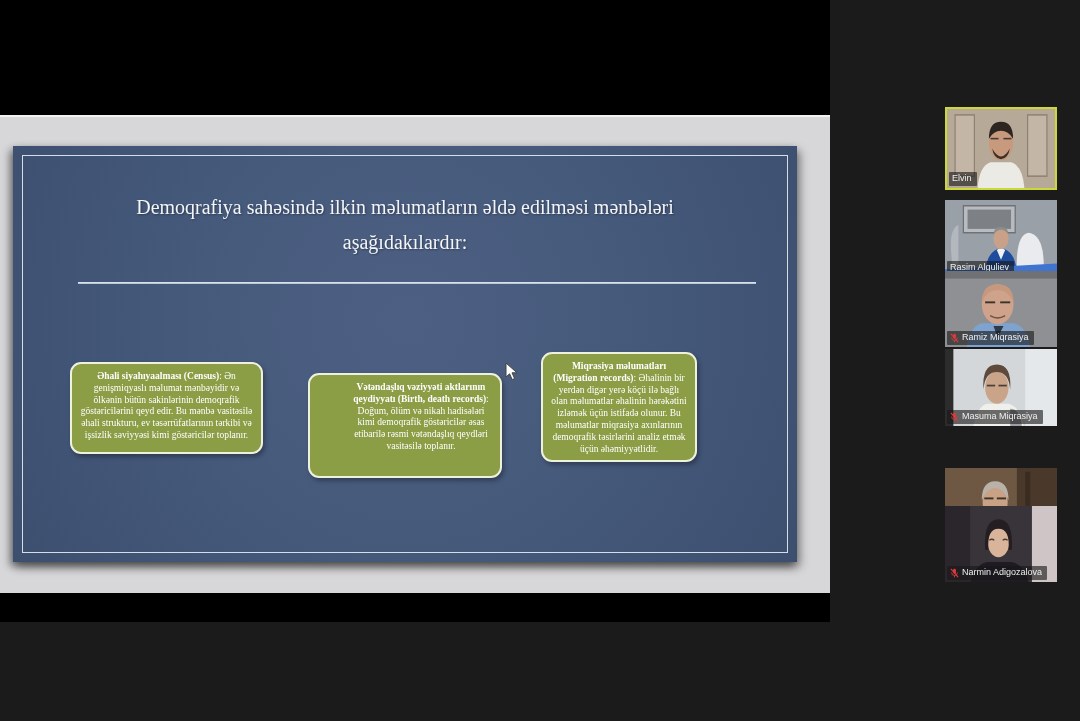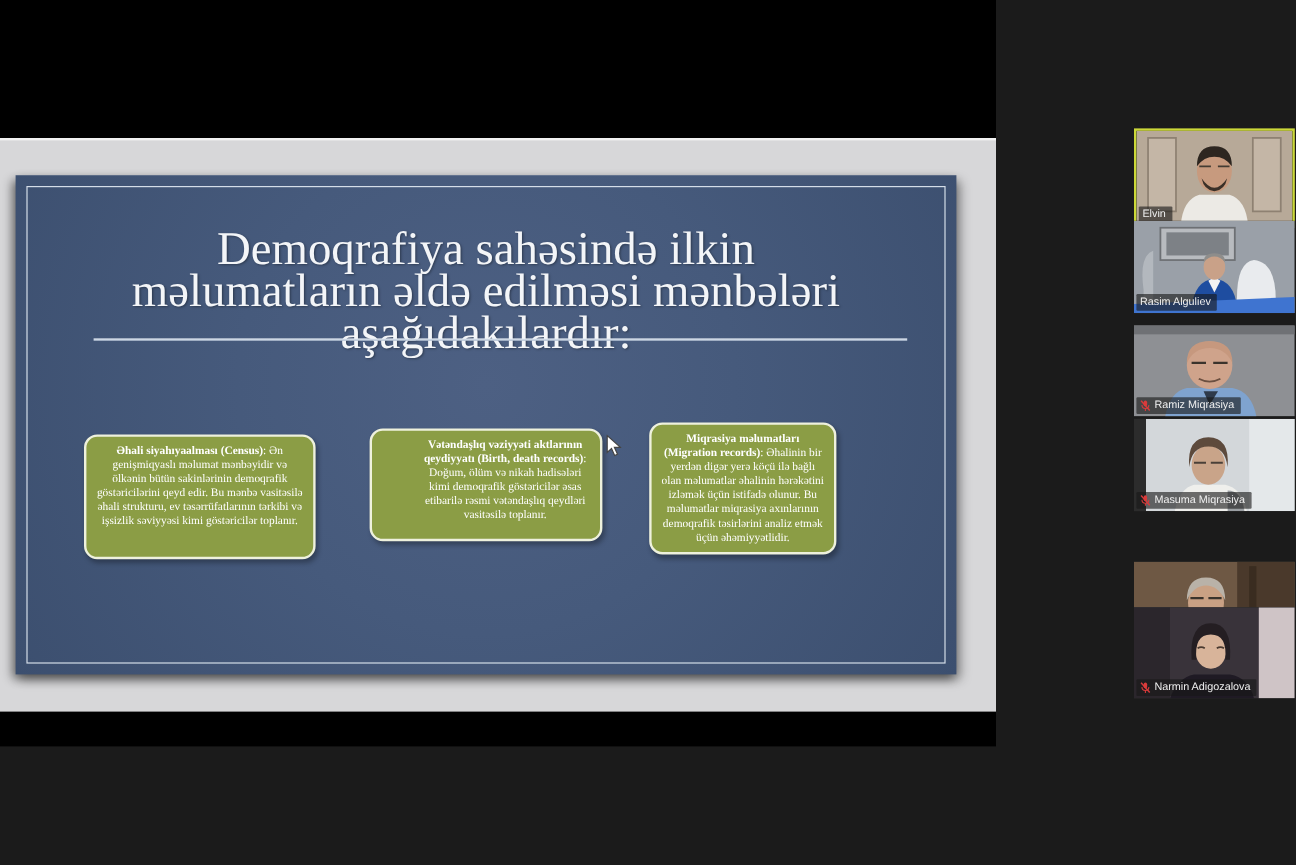--- a/index.html
+++ b/index.html
@@ -14,42 +14,42 @@
                   background: #d7d7d9; border-top: 2px solid #f2f2f2; }
 
   .slide { position: absolute; left: 13px; top: 146px; width: 784px; height: 416px;
            background: radial-gradient(circle at 50% 42%, #4d6083 0%, #465a7c 45%, #3c4f6f 100%);
            box-shadow: -3px 4px 8px rgba(0,0,0,0.45), 3px 5px 9px rgba(0,0,0,0.4); }
   .slide-inner-border { position: absolute; left: 9px; top: 9px; right: 9px; bottom: 9px;
                         border: 1px solid rgba(228,236,245,0.9); pointer-events: none; }
 
   .slide-title { position: absolute; top: 44px; left: 82px; width: 620px;
                  font-family: "Liberation Serif", serif;
-                 font-size: 39px; line-height: 35px; text-align: center; color: #f3f5f8;
+                 font-size: 20px; line-height: 35px; text-align: center; color: #f3f5f8;
                  text-shadow: 1px 1px 2px rgba(0,0,0,0.35); }
   .title-divider { position: absolute; top: 136px; left: 65px; width: 678px; height: 2px;
                    background: linear-gradient(#e6edf5, #aebccf); }
 
   .info-box { position: absolute; background: #8b9d45; border: 2px solid #eef1dd;
               border-radius: 11px; color: #ffffff; text-align: center;
               font-family: "Liberation Serif", serif; font-size: 9.5px; line-height: 11.8px;
               padding: 7px 8px; box-shadow: 2px 3px 4px rgba(0,0,0,0.3); }
   .info-box strong { font-weight: bold; }
-  .box-census    { left: 57px;  top: 216px; width: 193px; height: 104px; }
-  .box-civil     { left: 295px; top: 211px; width: 194px; height: 94px; padding-left: 40px; }
+  .box-census    { left: 57px;  top: 216px; width: 193px; height: 92px; }
+  .box-civil     { left: 295px; top: 227px; width: 194px; height: 105px; padding-left: 40px; }
   .box-migration { left: 528px; top: 206px; width: 156px; height: 110px; }
 
   
   .cursor { position: absolute; left: 505px; top: 362px; width: 13px; height: 19px; }
 
   
-  .tile { position: absolute; left: 945px; width: 134px; background: #2a2a2a; overflow: hidden; }
+  .tile { position: absolute; left: 945px; width: 112px; background: #2a2a2a; overflow: hidden; }
   .tile svg.scene { position: absolute; left: 0; top: 0; width: 100%; height: 100%; }
   .tile-1 { top: 107px; height: 83px; border: 2px solid #ccd838; }
-  .tile-2 { top: 184px; height: 77px; }
+  .tile-2 { top: 200px; height: 77px; }
   .tile-3 { top: 271px; height: 76px; }
   .tile-4 { top: 349px; height: 77px; }
   .tile-5 { top: 428px; height: 76px; margin-top: 40px; }
   .tile-6 { top: 506px; height: 76px; }
 
   .name-tag { position: absolute; left: 2px; bottom: 2px; max-width: 126px;
               display: flex; align-items: center; gap: 3px;
               background: rgba(25,25,25,0.62); color: #efefef;
               font-size: 9px; line-height: 11px; padding: 1px 5px 2px 3px;
               white-space: nowrap; overflow: hidden; border-radius: 1px; }

